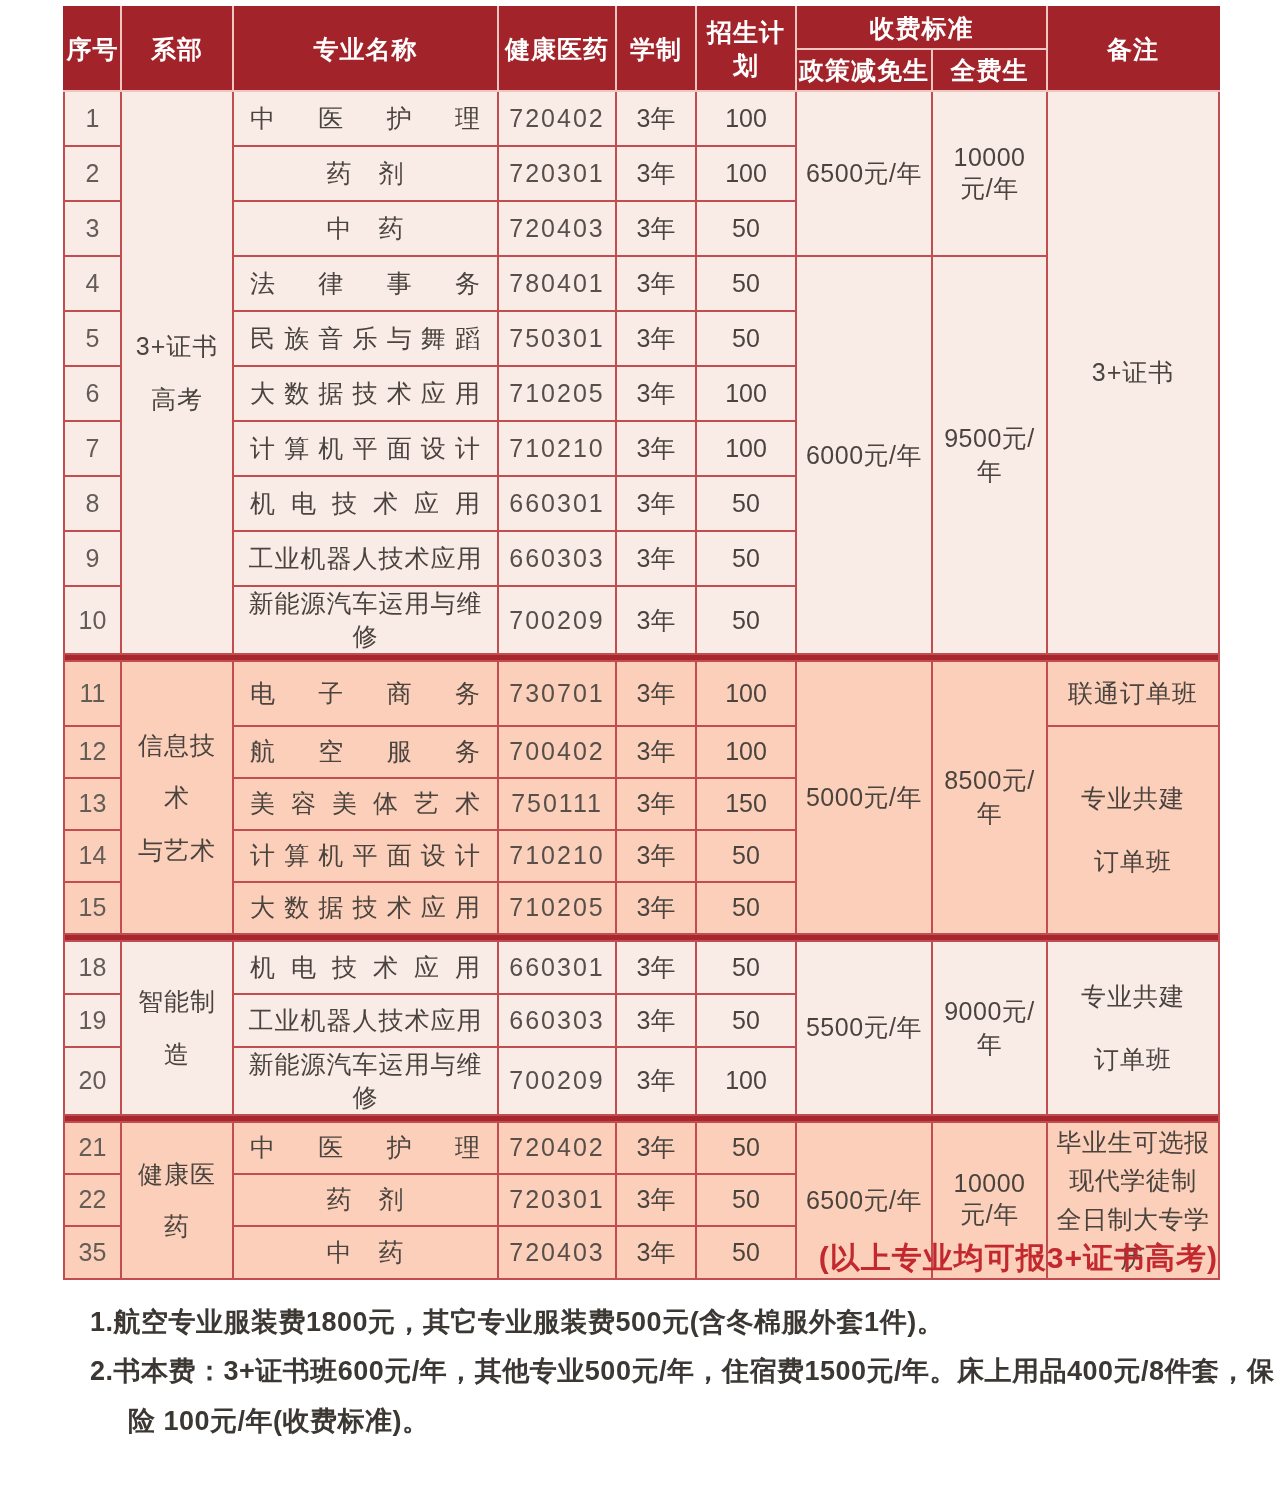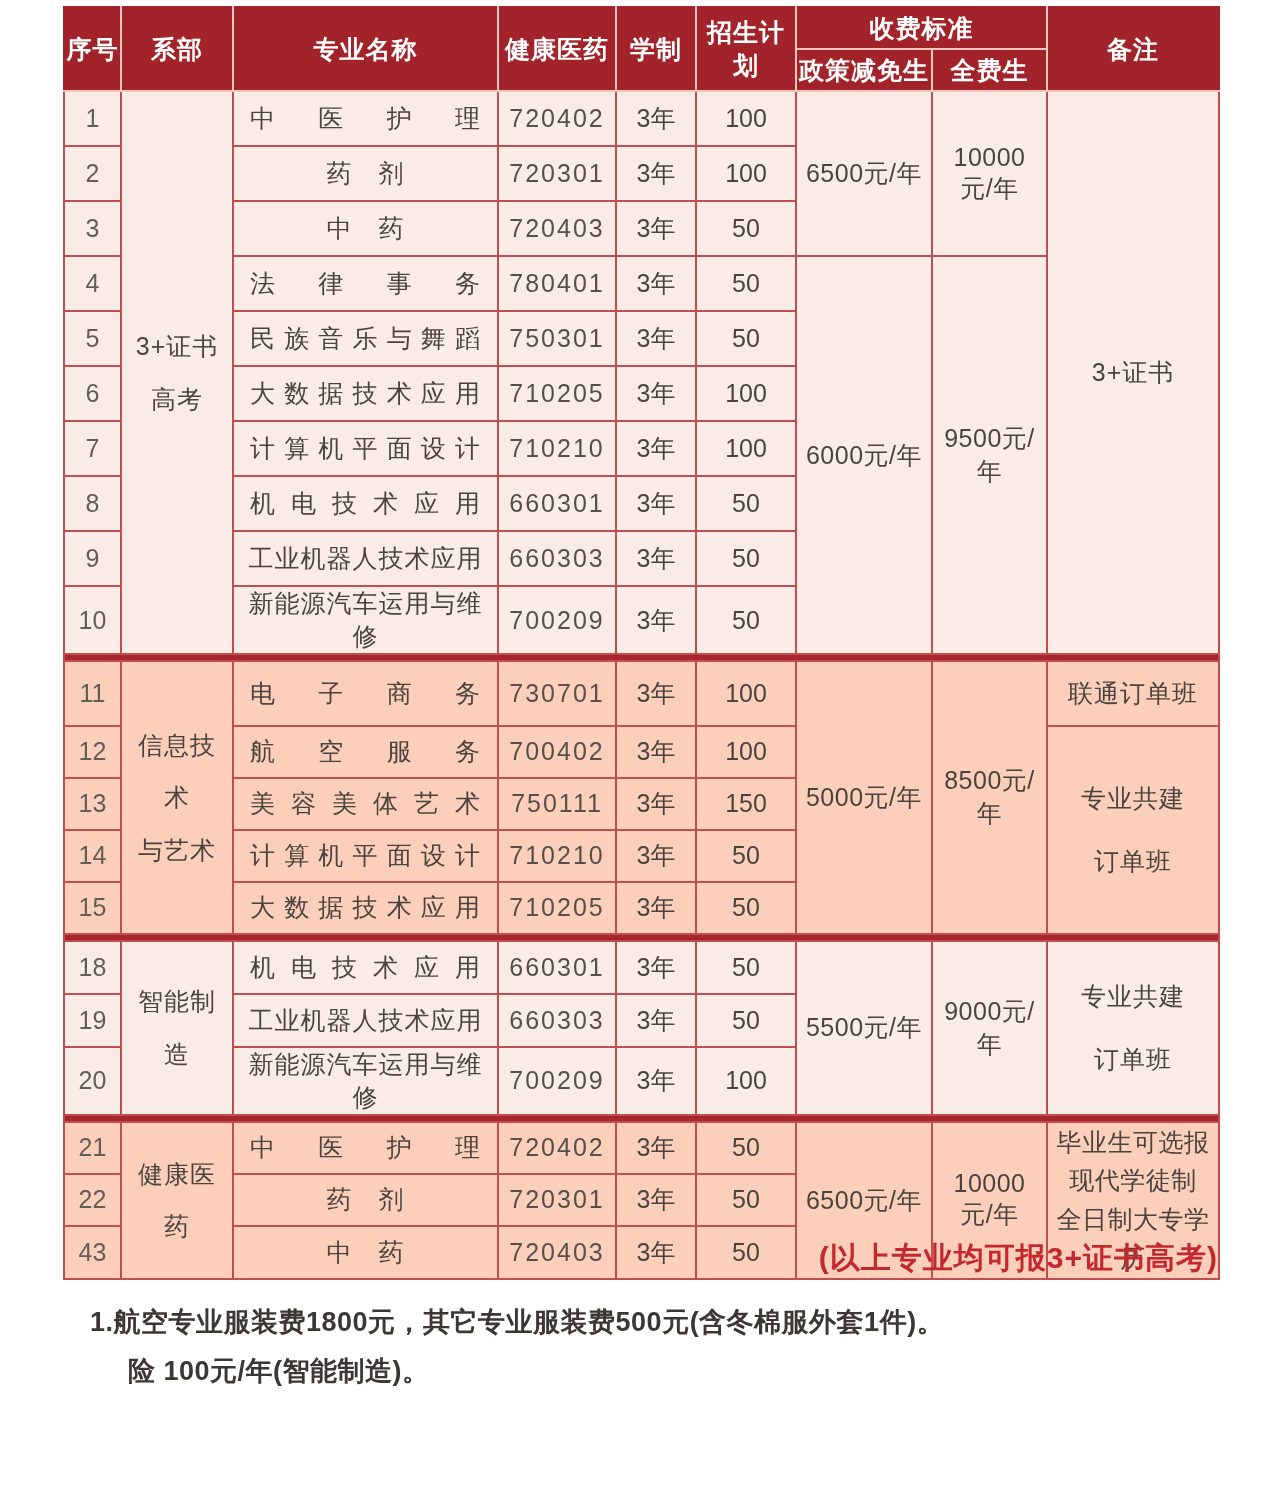--- a/index.html
+++ b/index.html
@@ -284,28 +284,29 @@
 全日制大专学历</td>
         </tr>
         <tr>
           <td class="no">22</td>
           <td class="major">药　剂</td>
           <td class="code">720301</td>
           <td class="years">3年</td>
           <td class="plan">50</td>
         </tr>
         <tr>
-          <td class="no">43</td>
+          <td class="no">35</td>
           <td class="major">中　药</td>
           <td class="code">720403</td>
           <td class="years">3年</td>
           <td class="plan">50</td>
         </tr>
       </tbody>
     </table>
 
   <div class="slogan">(以上专业均可报3+证书高考)</div>
 
   <div class="notes">
       <p class="note">1.航空专业服装费1800元，其它专业服装费500元(含冬棉服外套1件)。</p>
-      <p class="note" style="padding-left: 38px;">险 100元/年(智能制造)。</p>
+      <p class="note">2.书本费：3+证书班600元/年，其他专业500元/年，住宿费1500元/年。床上用品400元/8件套，保</p>
+      <p class="note" style="padding-left: 38px;">险 100元/年(收费标准)。</p>
     </div>
 </div>
 
 </body></html>

